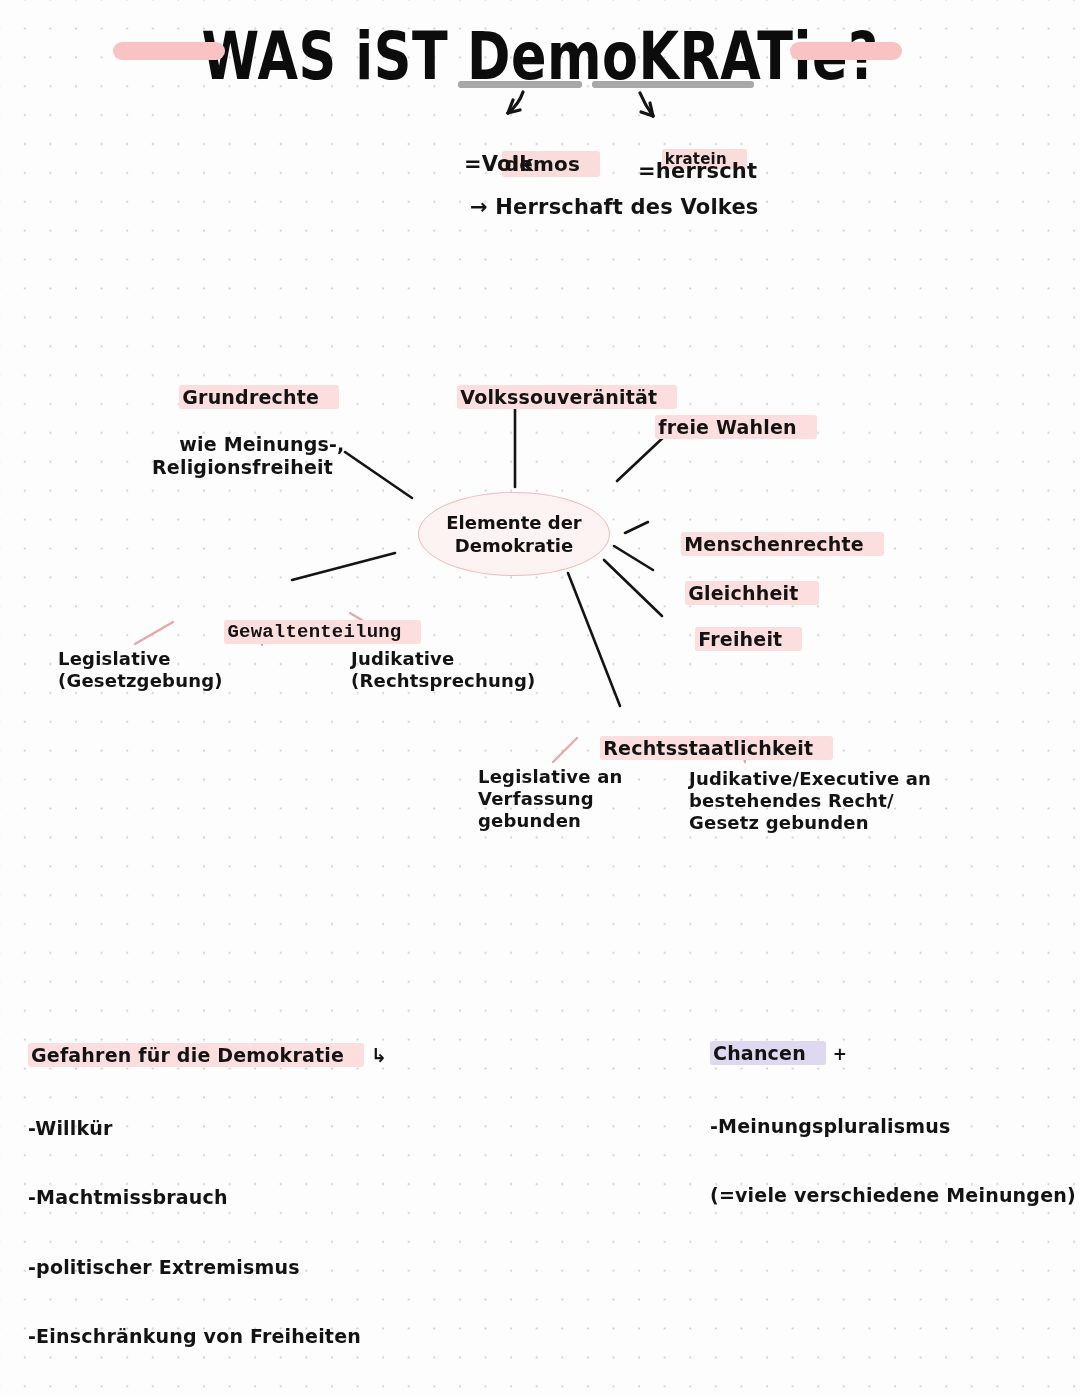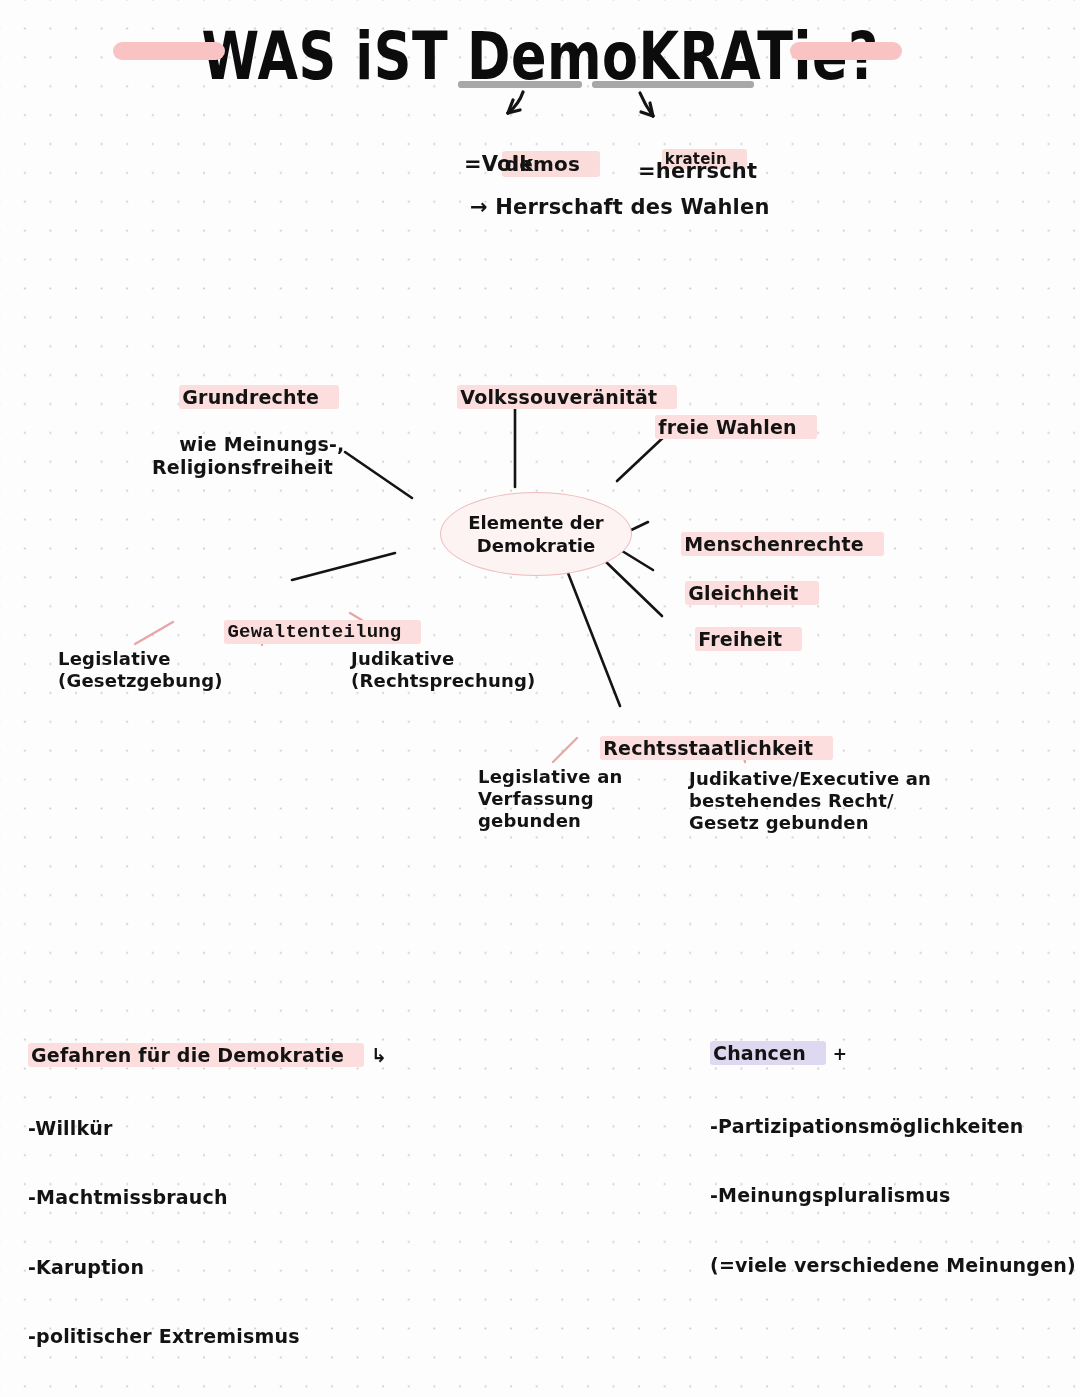--- a/index.html
+++ b/index.html
@@ -94,21 +94,21 @@
   
   #demos-word  { left: 473px; top: 128px; font-size: 20px; }
   #demos-eq    { left: 464px; top: 152px; font-size: 21px; text-align: center; }
   #kratein-word{ left: 640px; top: 132px; font-size: 15px; }
   #kratein-eq  { left: 638px; top: 159px; font-size: 21px; }
   #herrschaft  { left: 470px; top: 195px; font-size: 21px; }
 
   
   #center-node {
     position: absolute;
-    left: 440px;
+    left: 418px;
     top: 492px;
     width: 190px;
     height: 82px;
     border-radius: 50%;
     border: 1.8px solid #eebcbc;
     background-color: #fdf3f3;
     display: flex;
     align-items: center;
     justify-content: center;
     text-align: center;
@@ -201,21 +201,21 @@
   <div class="hand" id="demos-word">
     <span class="hl hl-pink-s">demos</span>
   </div>
   <div class="hand" id="demos-eq">=Volk</div>
 
   <div class="hand" id="kratein-word">
     <span class="hl hl-pink-s">kratein</span>
   </div>
   <div class="hand" id="kratein-eq">=herrscht</div>
 
-  <div class="hand" id="herrschaft">→ Herrschaft des Wahlen</div>
+  <div class="hand" id="herrschaft">→ Herrschaft des Volkes</div>
 
   <div id="center-node">
     <span id="center-label">Elemente der
 Demokratie</span>
   </div>
 
   <div class="hand" id="lbl-volkssouv">
     <span class="hl hl-pink">Volkssouveränität</span>
   </div>
 
@@ -258,26 +258,24 @@
 Verfassung
 gebunden</div>
   <div class="hand" id="child-rs-right">Judikative/Executive an
 bestehendes Recht/
 Gesetz gebunden</div>
 
   <div class="hand" id="gefahren-block">
     <span class="block-head"><span class="hl hl-pink">Gefahren für die Demokratie</span> <span>↳</span></span>
     <span class="block-line">-Willkür</span>
     <span class="block-line">-Machtmissbrauch</span>
-    <span class="block-line">-Karuption</span>
     <span class="block-line">-politischer Extremismus</span>
     <span class="block-line">-Einschränkung von Freiheiten</span>
     
   </div>
 
   <div class="hand" id="chancen-block">
     <span class="block-head"><span class="hl hl-purple">Chancen</span> <span class="plus-sign">+</span></span>
-    <span class="block-line">-Partizipationsmöglichkeiten</span>
     <span class="block-line">-Meinungspluralismus</span>
     <span class="block-line">(=viele verschiedene Meinungen)</span>
   </div>
 
 </div>
 
 </body></html>

